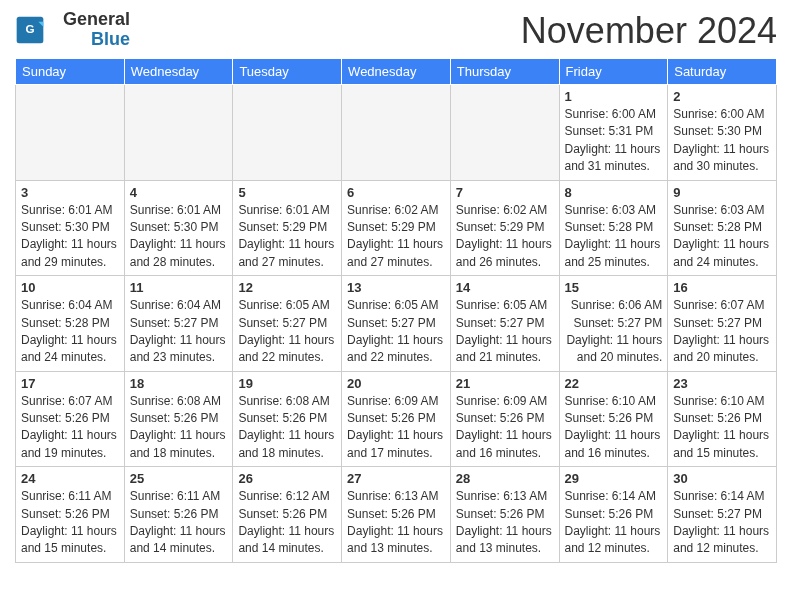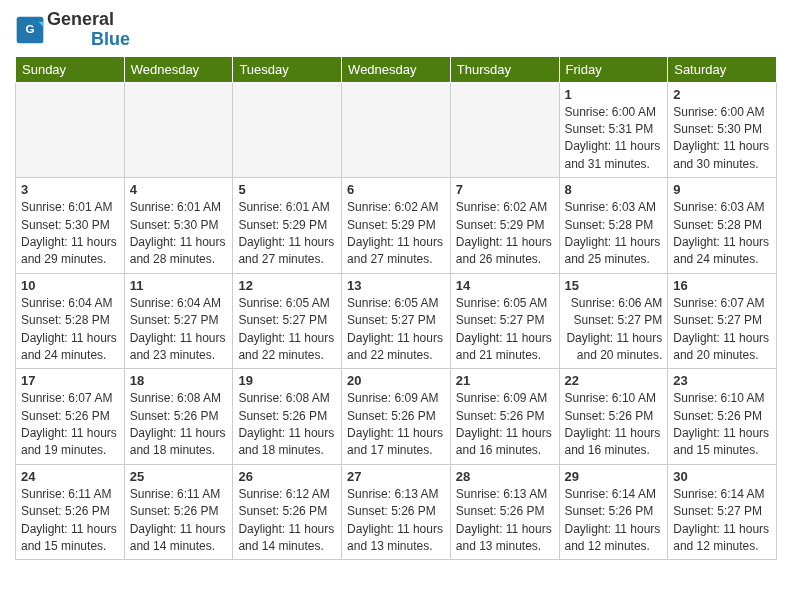--- a/index.html
+++ b/index.html
@@ -1,28 +1,28 @@
 <!DOCTYPE html>
 <html><head>
   <meta charset="utf-8">
   <style>
     * { box-sizing: border-box; margin: 0; padding: 0; }
     body { font-family: Arial, sans-serif; background: #fff; width: 792px; min-height: 612px; }
     .page { width: 792px; padding: 10px 15px; }
     .header { display: flex; align-items: flex-start; justify-content: space-between; margin-bottom: 6px; }
     .logo { display: flex; align-items: center; gap: 0; }
     .logo-text { font-size: 18px; font-weight: bold; color: #333; line-height: 1.1; }
-    .logo-text .general { display: block; }
+    .logo-text .general { display: block; text-align: right; }
     .logo-text .blue { display: block; color: #2176ae; margin-left: 44px; }
     .logo-icon { width: 30px; height: 30px; margin-right: 2px; }
     .title-block { text-align: right; }
     .month-title { font-size: 36px; color: #333; font-weight: normal; }
     .location { font-size: 16px; color: #555; }
     table { width: 100%; border-collapse: collapse; table-layout: fixed; }
-    th { background: #4d7c0f; color: #fff; text-align: left; padding: 5px 6px; font-size: 13px; font-weight: normal; border: 1px solid #fff; }
+    th { background: #3b82f6; color: #fff; text-align: left; padding: 5px 6px; font-size: 13px; font-weight: normal; border: 1px solid #fff; }
     td { border: 1px solid #ccc; vertical-align: top; padding: 4px 5px; font-size: 10.5px; color: #333; height: 85px; background: #fff; }
     td.empty { background: #f5f5f5; }
     .day-num { font-size: 13px; font-weight: bold; margin-bottom: 2px; display: block; }
     .day-info { font-size: 12px; color: #333; line-height: 1.45; }
   </style>
 </head>
 <body>
 
 <div class="page">
   <div class="header">
@@ -31,20 +31,21 @@
         <rect x="2" y="2" width="32" height="32" rx="3" fill="#2176ae"></rect>
         <text x="18" y="22" text-anchor="middle" fill="white" font-size="14" font-weight="bold" font-family="Arial">G</text>
         <polygon points="28,8 34,8 34,14" fill="#4fc3f7"></polygon>
       </svg>
       <div class="logo-text">
         <span class="general">General</span>
         <span class="blue">Blue</span>
       </div>
     </div>
     <div class="title-block">
+      <div class="month-title">November 2024</div>
     </div>
   </div>
   <table>
     <thead>
       <tr>
           <th>Sunday</th>
           <th>Wednesday</th>
           <th>Tuesday</th>
           <th>Wednesday</th>
           <th>Thursday</th>

